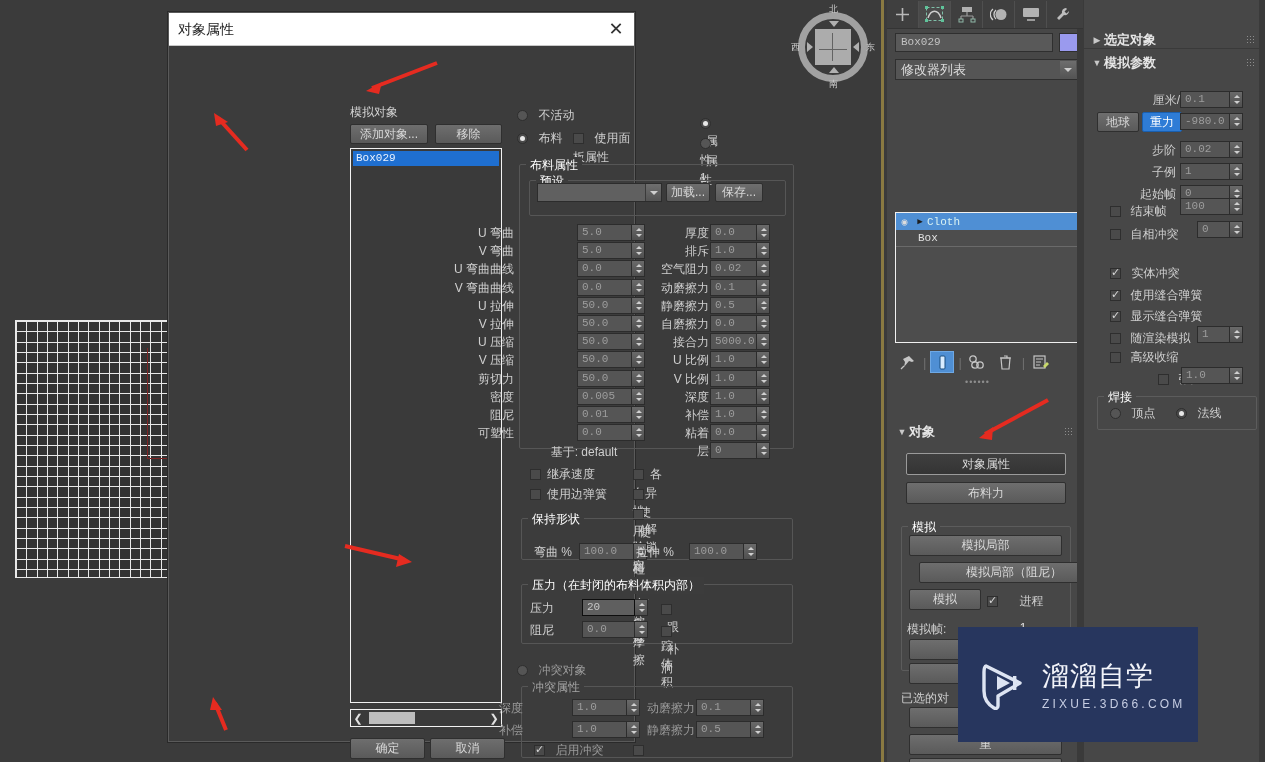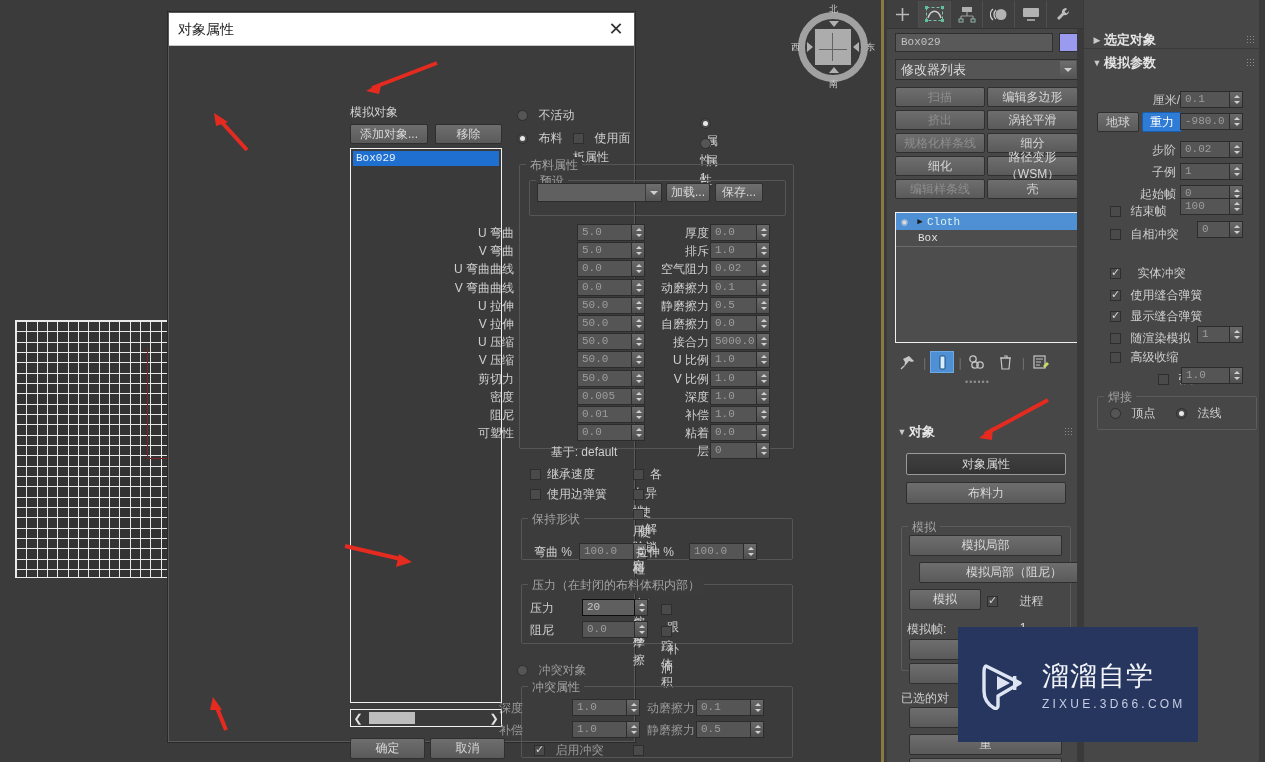--- a/index.html
+++ b/index.html
@@ -116,21 +116,21 @@
     background: #3a3a3a; border: 1px solid #f2f2f2;
     display: flex; align-items: center;
   }
   #obj-scroll .arrow { width: 14px; text-align: center; color: #e2e2e2; font-size: 11px; }
   #obj-scroll .thumb { width: 46px; height: 12px; background: #bdbdbd; margin-left: 4px; }
 
   
   .groupbox { position: absolute; border: 1px solid #565656; border-radius: 2px; }
   .groupbox > .gb-label {
     position: absolute; top: -8px; left: 6px; background: #3c3c3c;
-    padding: 0 4px; color: #a3a3a3; font-size: 12px; white-space: nowrap;
+    padding: 0 4px; color: #ffffff; font-size: 12px; white-space: nowrap;
   }
 
   
   .radio {
     width: 11px; height: 11px; border-radius: 50%;
     background: #4a4a4a; border: 1px solid #2e2e2e;
     display: inline-block; position: relative; vertical-align: middle;
   }
   .radio.on:after {
     content: ""; position: absolute; left: 2px; top: 2px; width: 5px; height: 5px;
@@ -634,32 +634,20 @@
 
     <div class="cp-col">
       <div class="namefield">Box029</div>
       <div class="colorswatch"></div>
 
       <div class="modlist">
         <span>修改器列表</span>
         <span class="dd-arrow"></span>
       </div>
 
-      <div id="modbtn-grid">
-          <div class="m3btn disabled">扫描</div>
-          <div class="m3btn">编辑多边形</div>
-          <div class="m3btn disabled">挤出</div>
-          <div class="m3btn">涡轮平滑</div>
-          <div class="m3btn disabled">规格化样条线</div>
-          <div class="m3btn">细分</div>
-          <div class="m3btn">细化</div>
-          <div class="m3btn">路径变形（WSM）</div>
-          <div class="m3btn disabled">编辑样条线</div>
-          <div class="m3btn">壳</div>
-        </div>
 
       <div id="modstack">
         <div class="ms-row sel">
           <span class="eye-ic">◉</span>
           <span class="tri-ic">▶</span>
           <span>Cloth</span>
         </div>
         <div class="ms-row plain">
           <span>Box</span>
         </div>
@@ -787,21 +775,21 @@
         <span class="cbx"></span>
         <span class="lbl" style="margin-left:5px;">自相冲突</span>
       </div>
       <div class="spin" style="left:113px;top:221px;width:46px;">
         <div class="fld">0</div>
         <div class="ar"></div>
       </div>
 
       <div style="position:absolute;left:26px;top:264px;">
         <span class="cbx on"></span>
-        <span class="lbl" style="margin-left:12px;">实体冲突</span>
+        <span class="lbl" style="margin-left:6px;">实体冲突</span>
       </div>
       <div style="position:absolute;left:26px;top:286px;">
         <span class="cbx on"></span>
         <span class="lbl" style="margin-left:5px;">使用缝合弹簧</span>
       </div>
       <div style="position:absolute;left:26px;top:307px;">
         <span class="cbx on"></span>
         <span class="lbl" style="margin-left:5px;">显示缝合弹簧</span>
       </div>
 

